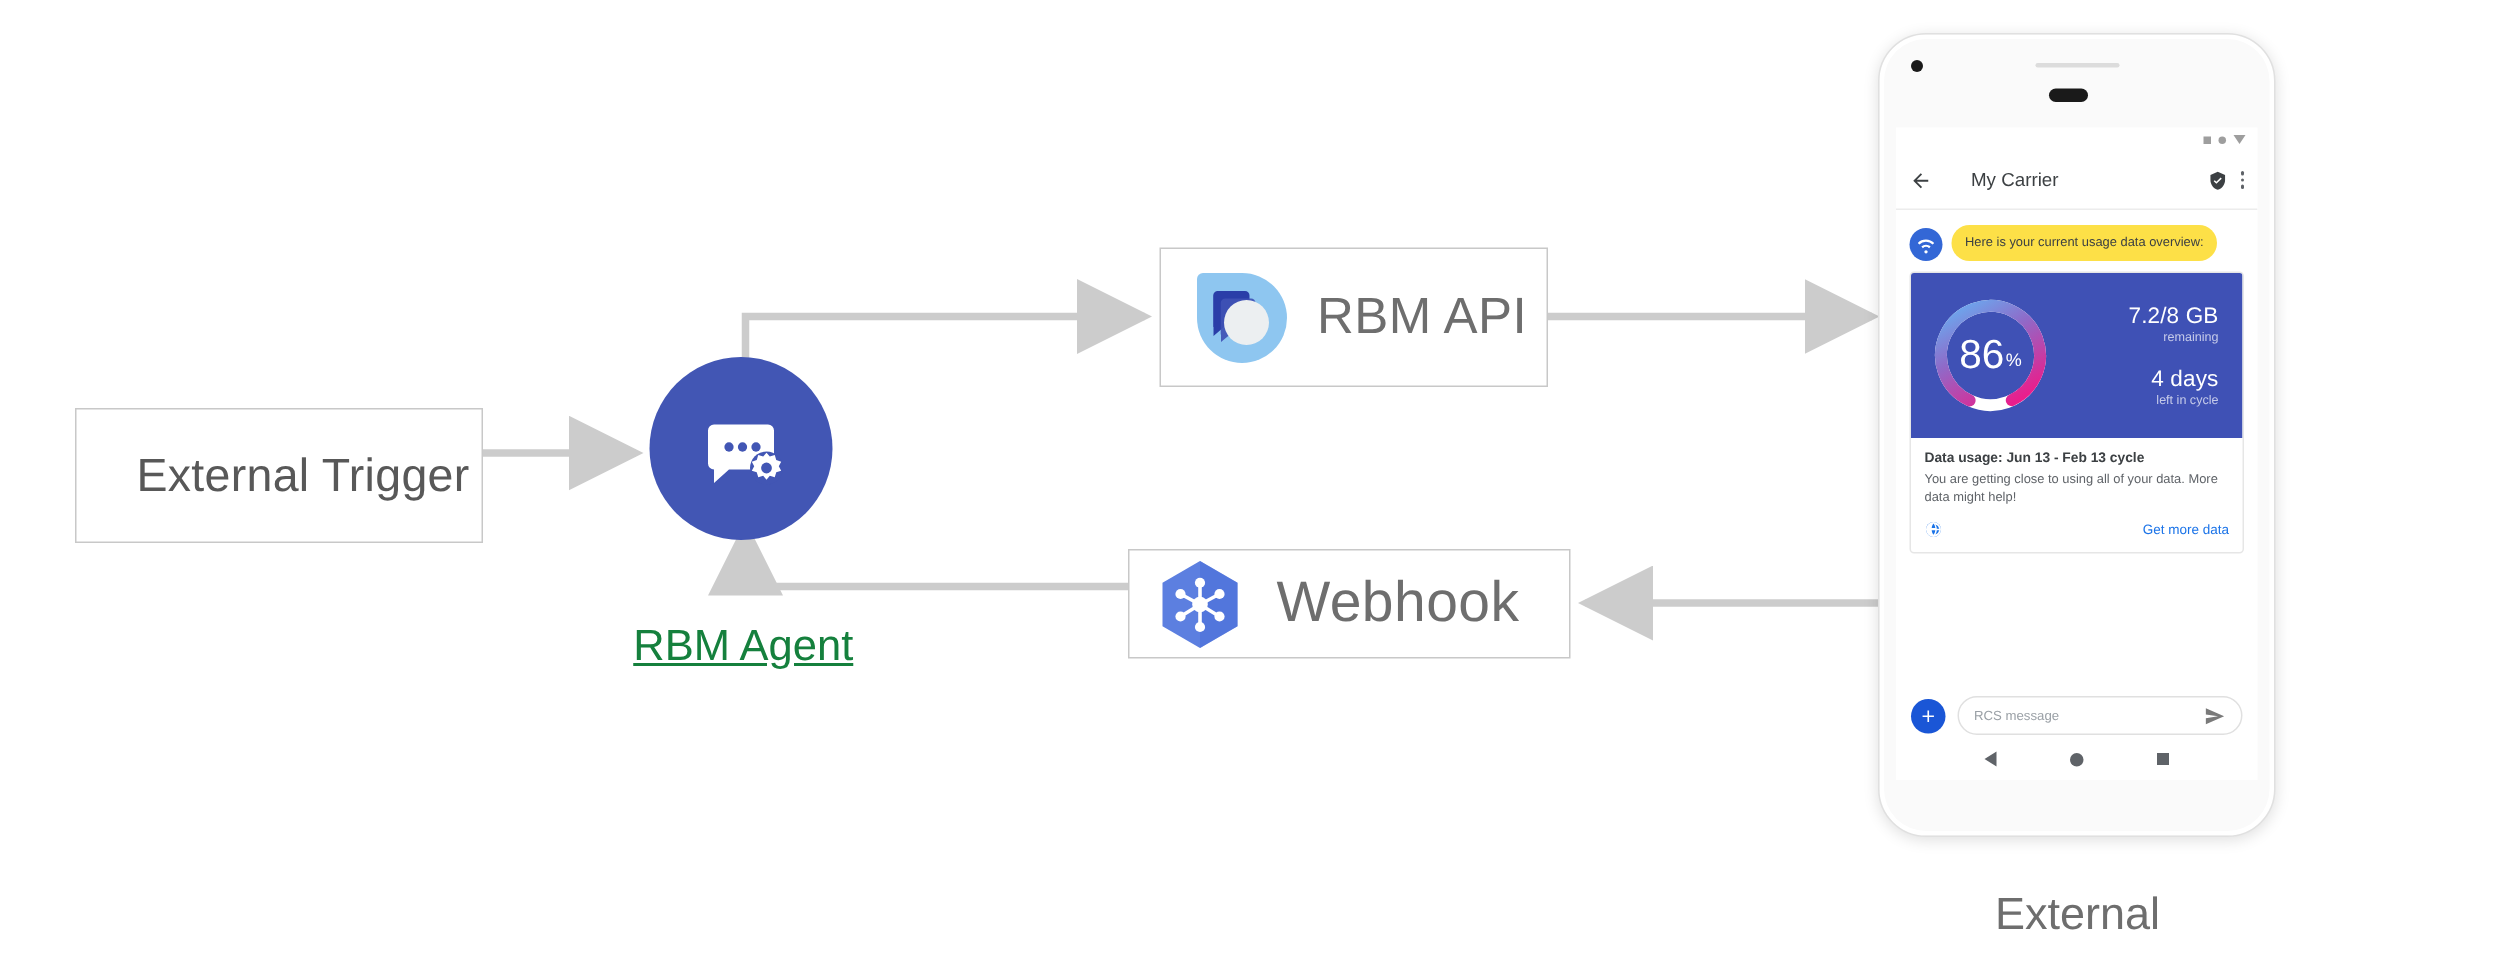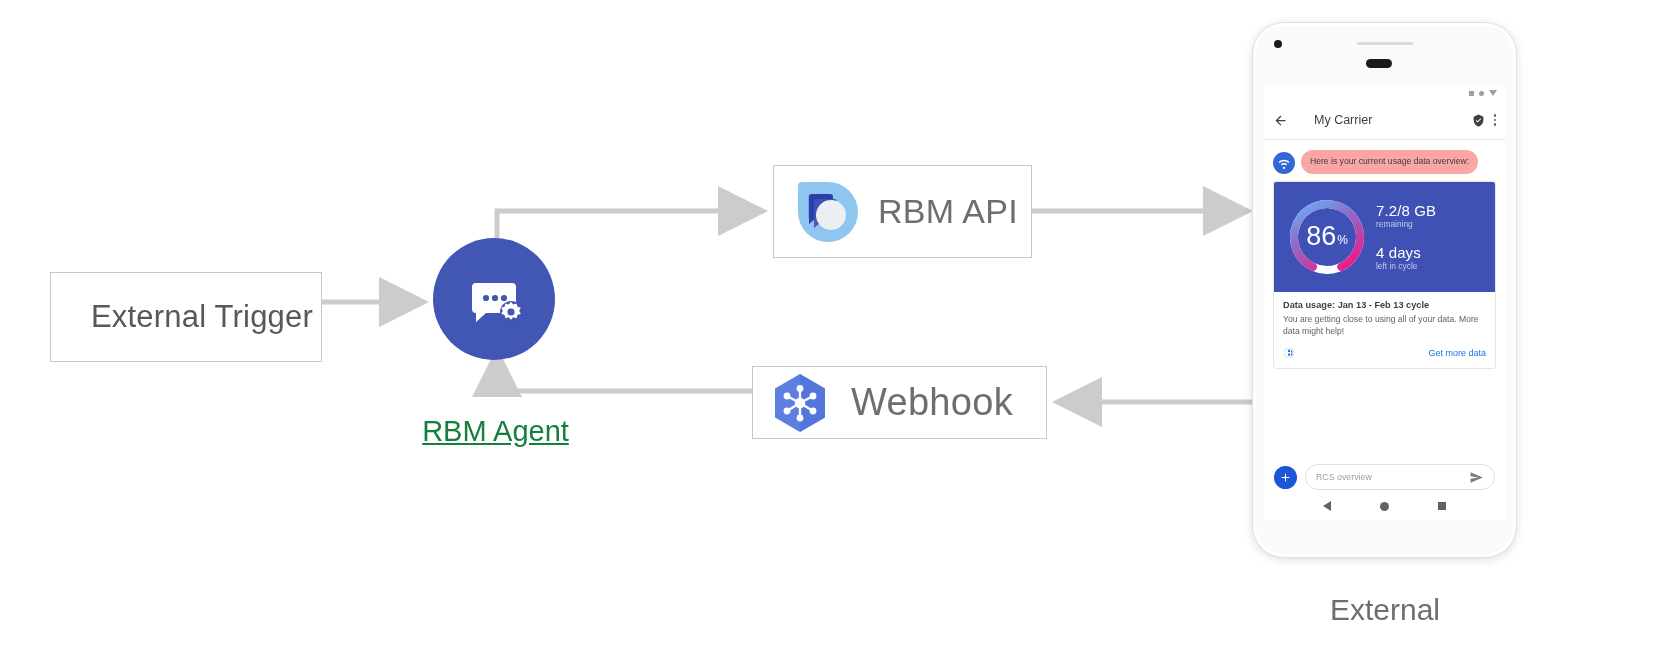--- a/index.html
+++ b/index.html
@@ -46,31 +46,31 @@
   #appbar{height:38px;display:flex;align-items:center;padding:0 9px;background:#fff;
           border-bottom:1px solid #ececec;}
   #appbar .title{font-size:12.5px;color:#3c4043;margin-left:26px;flex:1;}
   .dots3{display:flex;flex-direction:column;gap:2px;align-items:center;margin-left:9px;}
   .dots3 i{width:2.5px;height:2.5px;border-radius:50%;background:#5f6368;display:block;}
 
   #thread{padding:10px 9px 0 9px;}
   .msg-row{display:flex;align-items:flex-end;gap:6px;}
   .avatar{width:22px;height:22px;border-radius:50%;background:#3367d6;flex:none;
           display:flex;align-items:center;justify-content:center;}
-  .bubble{background:#fca5a5;border-radius:12px;padding:6px 9px;font-size:8.6px;color:#3c4043;
+  .bubble{background:#fde047;border-radius:12px;padding:6px 9px;font-size:8.6px;color:#3c4043;
           line-height:1.35;max-width:178px;}
 
   .card{margin-top:7px;border:1px solid #e6e6e6;border-radius:3px;overflow:hidden;background:#fff;}
   .card-hero{background:#3f51b5;height:110px;display:flex;align-items:center;padding:0 10px;gap:6px;}
   .gauge-wrap{position:relative;width:86px;height:86px;flex:none;}
   .gauge-num{position:absolute;inset:0;display:flex;align-items:center;justify-content:center;
              color:#fff;font-weight:300;}
   .gauge-num .big{font-size:27px;line-height:1;}
   .gauge-num .pct{font-size:12px;margin-left:1px;align-self:center;margin-top:7px;}
-  .hero-right{flex:1;color:#fff;padding-right:6px;}
+  .hero-right{flex:1;color:#fff;text-align:right;padding-right:6px;}
   .hero-right .big{font-size:15px;font-weight:500;letter-spacing:.1px;}
   .hero-right .sub{font-size:8.4px;color:#c5cae9;margin-top:0px;}
   .hero-right .spacer{height:15px;}
 
   .card-body{padding:8px 9px 9px 9px;}
   .card-title{font-size:9.2px;font-weight:700;color:#3c4043;}
   .card-text{font-size:8.6px;color:#5f6368;line-height:1.45;margin-top:3px;}
   .card-action{display:flex;align-items:center;justify-content:space-between;gap:7px;margin-top:9px;}
   .card-action span{font-size:9px;color:#1a73e8;font-weight:500;}
 
@@ -229,42 +229,42 @@
             </div>
             <div class="hero-right">
               <div class="big">7.2/8 GB</div>
               <div class="sub">remaining</div>
               <div class="spacer"></div>
               <div class="big">4 days</div>
               <div class="sub">left in cycle</div>
             </div>
           </div>
           <div class="card-body">
-            <div class="card-title">Data usage: Jan 13 - Feb 13 cycle</div>
+            <div class="card-title">Data usage: Jun 13 - Feb 13 cycle</div>
             <div class="card-text">You are getting close to using all of your data. More data might help!</div>
             <div class="card-action">
               <svg width="12" height="12" viewBox="0 0 24 24">
                 <circle cx="12" cy="12" r="10" fill="#1a73e8"></circle>
                 <path d="M12 2a10 10 0 0 0 0 20 10 10 0 0 0 0-20zm0 2c1.3 1.4 2.2 3.5 2.4 6H9.6c.2-2.5 1.1-4.6 2.4-6zM4.3 11h3.3c.1-2.2.8-4.2 1.8-5.7A8 8 0 0 0 4.3 11zm0 2a8 8 0 0 0 5.1 5.7c-1-1.5-1.7-3.5-1.8-5.7zm5.3 0h4.8c-.2 2.5-1.1 4.6-2.4 6-1.3-1.4-2.2-3.5-2.4-6zm6.8 0h3.3a8 8 0 0 1-5.1 5.7c1-1.5 1.7-3.5 1.8-5.7zm0-2c-.1-2.2-.8-4.2-1.8-5.7a8 8 0 0 1 5.1 5.7z" fill="#ffffff"></path>
               </svg>
               <span>Get more data</span>
             </div>
           </div>
         </div>
       </div>
 
       <div id="composer">
         <div class="plus-btn">
           <svg width="13" height="13" viewBox="0 0 24 24">
               <path d="M11 5h2v14h-2z" fill="#fff"></path>
               <path d="M5 11h14v2H5z" fill="#fff"></path>
             </svg>
         </div>
         <div class="input-pill">
-          <span class="ph">RCS overview</span>
+          <span class="ph">RCS message</span>
           <svg width="15" height="15" viewBox="0 0 24 24">
             <path d="M2.5 20.5 22 12 2.5 3.5 2.5 10l13 2-13 2z" fill="#7a7a7a"></path>
           </svg>
         </div>
       </div>
 
       <div id="navbar">
         <span class="nav-back"></span>
         <span class="nav-home"></span>
         <span class="nav-recent"></span>

